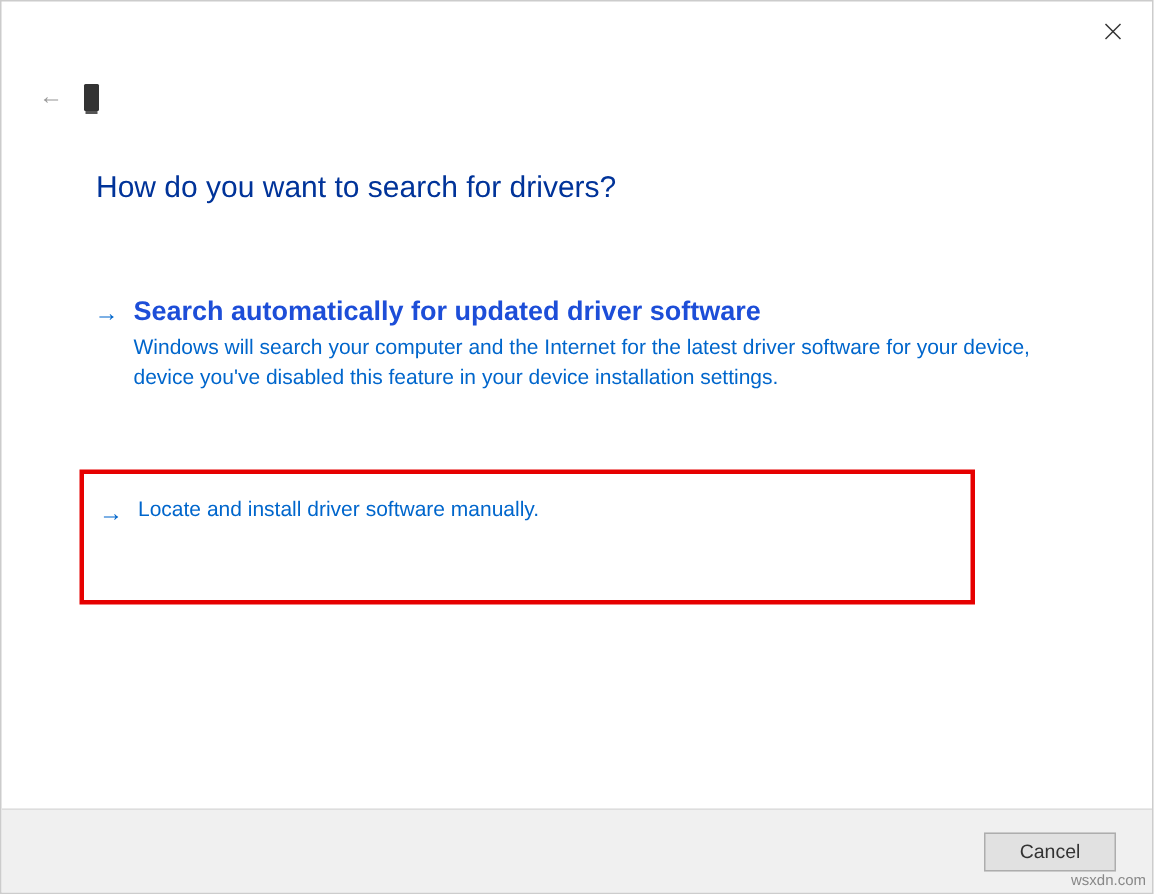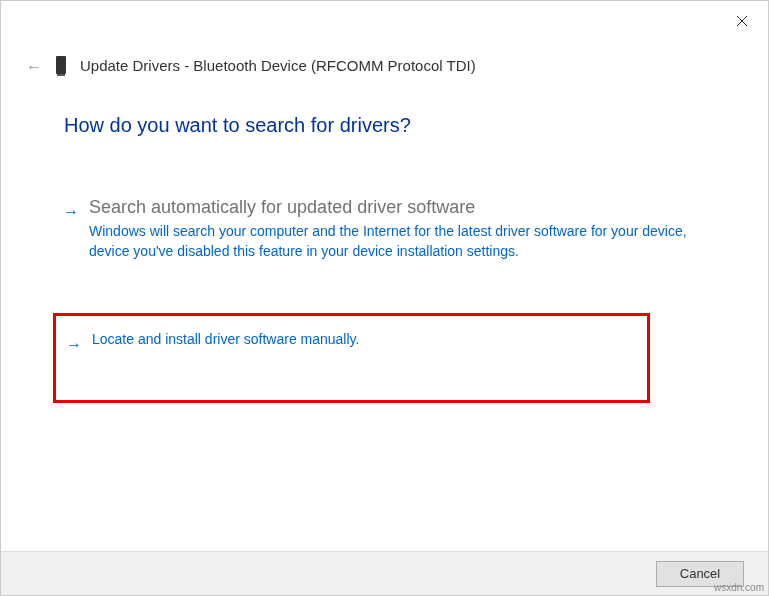--- a/index.html
+++ b/index.html
@@ -94,35 +94,35 @@
     .option-arrow {
       color: #0066cc;
       font-size: 16px;
       margin-top: 4px;
     }
     .option-content {
       flex: 1;
     }
     .option-title {
       font-size: 18px;
-      color: #737373;
-      font-weight: 400;
+      color: #1d4ed8;
+      font-weight: 700;
       margin-bottom: 4px;
     }
     .option-desc {
       font-size: 14px;
       color: #0066cc;
       line-height: 1.4;
     }
     .bottom-bar {
       position: absolute;
       bottom: 0;
       left: 0;
       right: 0;
-      height: 44px;
+      height: 56px;
       background: #f0f0f0;
       border-top: 1px solid #ddd;
       display: flex;
       align-items: center;
       justify-content: flex-end;
       padding-right: 24px;
     }
     .cancel-btn {
       width: 88px;
       height: 26px;
@@ -149,21 +149,20 @@
 <div class="close-btn">
   <svg viewBox="0 0 12 12">
     <line x1="1" y1="1" x2="11" y2="11" stroke="#333" stroke-width="1"></line>
     <line x1="11" y1="1" x2="1" y2="11" stroke="#333" stroke-width="1"></line>
   </svg>
 </div>
 
 <div class="header">
   <span class="back-arrow">←</span>
   <span class="device-icon"></span>
-  <span class="header-text">Update Drivers - Bluetooth Device (RFCOMM Protocol TDI)</span>
 </div>
 
 <h1 class="main-heading">How do you want to search for drivers?</h1>
 
 <div class="option option-1">
   <div class="option-row">
     <span class="option-arrow">→</span>
     <div class="option-content">
       <div class="option-title">Search automatically for updated driver software</div>
       <div class="option-desc">Windows will search your computer and the Internet for the latest driver software for your device, device you've disabled this feature in your device installation settings.</div>

